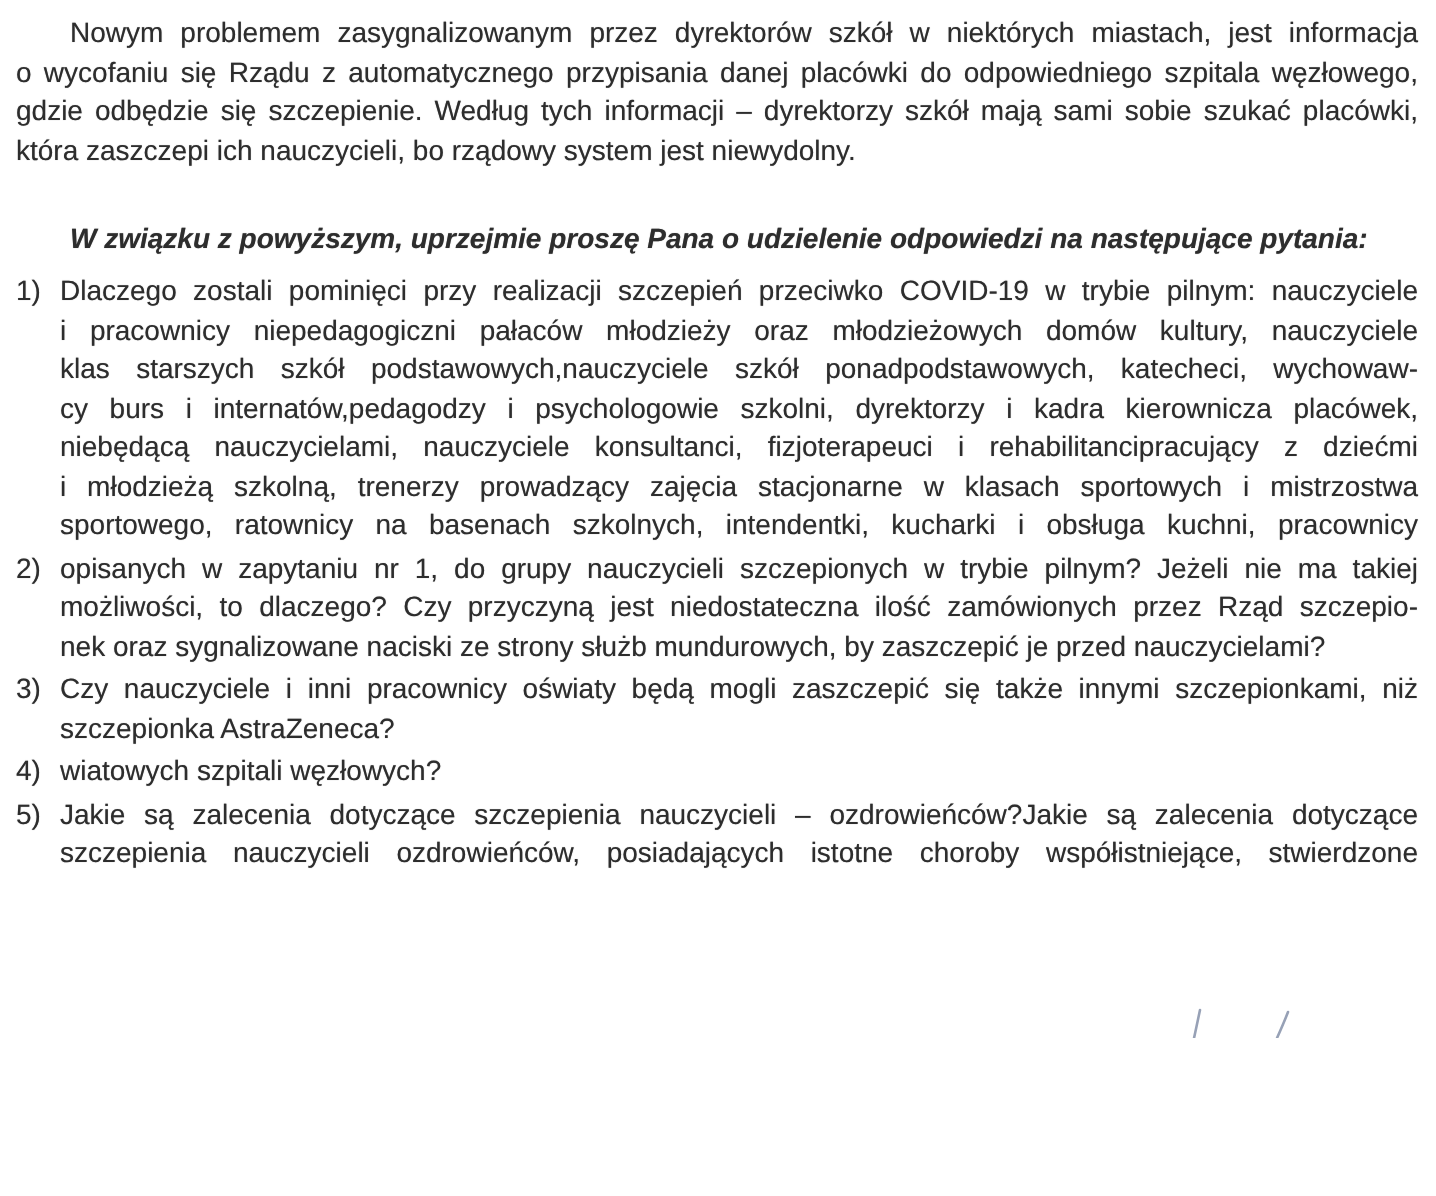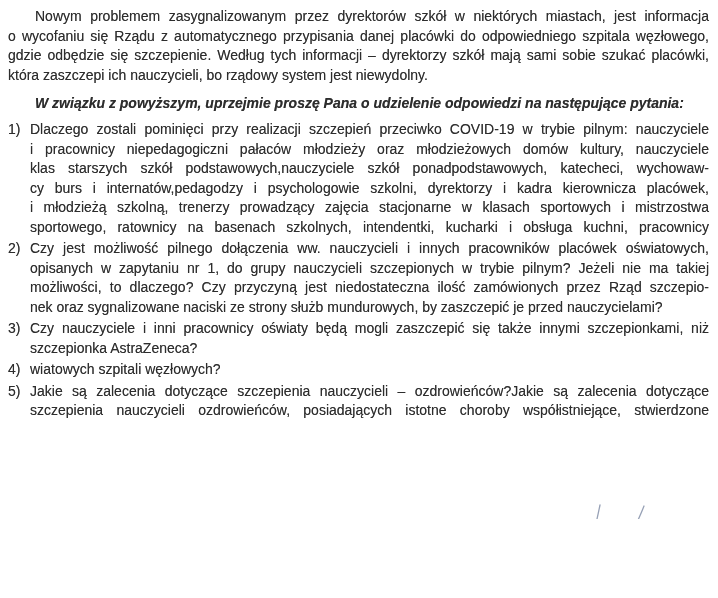--- a/index.html
+++ b/index.html
@@ -21,21 +21,21 @@
     text-align:justify;
     text-align-last:justify;
     white-space:normal;
     text-shadow:0 0 0.4px rgba(45,45,45,0.55);
   }
   .line.last{
     text-align-last:left;
   }
   .indent{ text-indent:27px; }
   .prompt{
-    margin-top:8px;
+    margin-top:24px;
     font-size:14px;
     font-weight:bold;
     font-style:italic;
     text-indent:27px;
     line-height:20px;
     text-shadow:0 0 0.4px rgba(45,45,45,0.6);
   }
   .qlist{ margin-top:7px; }
   .item{
     display:flex;
@@ -98,29 +98,29 @@
 
     <div class="qlist">
 
       <div class="item">
         <span class="qnum">1)</span>
         <div class="qbody">
           <div class="line">Dlaczego zostali pominięci przy realizacji szczepień przeciwko COVID-19 w trybie pilnym: nauczyciele</div>
           <div class="line">i pracownicy niepedagogiczni pałaców młodzieży oraz młodzieżowych domów kultury, nauczyciele</div>
           <div class="line">klas starszych szkół podstawowych,nauczyciele szkół ponadpodstawowych, katecheci, wychowaw-</div>
           <div class="line">cy burs i internatów,pedagodzy i psychologowie szkolni, dyrektorzy i kadra kierownicza placówek,</div>
+          <div class="line">niebędącą nauczycielami, nauczyciele konsultanci, fizjoterapeuci i rehabilitancipracujący z dziećmi</div>
           <div class="line">i młodzieżą szkolną, trenerzy prowadzący zajęcia stacjonarne w klasach sportowych i mistrzostwa</div>
           <div class="line">sportowego, ratownicy na basenach szkolnych, intendentki, kucharki i obsługa kuchni, pracownicy</div>
         </div>
       </div>
 
       <div class="item">
         <span class="qnum">2)</span>
         <div class="qbody">
-          <div class="line">Czy jest możliwość pilnego dołączenia ww. nauczycieli i innych pracowników placówek oświatowych,</div>
           <div class="line">opisanych w zapytaniu nr 1, do grupy nauczycieli szczepionych w trybie pilnym? Jeżeli nie ma takiej</div>
           <div class="line">możliwości, to dlaczego? Czy przyczyną jest niedostateczna ilość zamówionych przez Rząd szczepio-</div>
           <div class="line last">nek oraz sygnalizowane naciski ze strony służb mundurowych, by zaszczepić je przed nauczycielami?</div>
         </div>
       </div>
 
       <div class="item">
         <span class="qnum">3)</span>
         <div class="qbody">
           <div class="line">Czy nauczyciele i inni pracownicy oświaty będą mogli zaszczepić się także innymi szczepionkami, niż</div>

